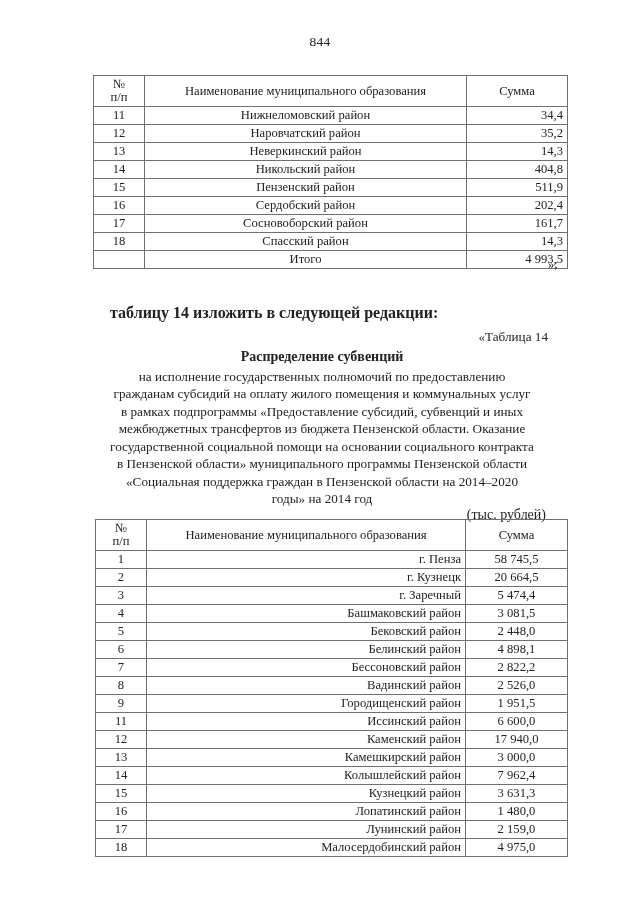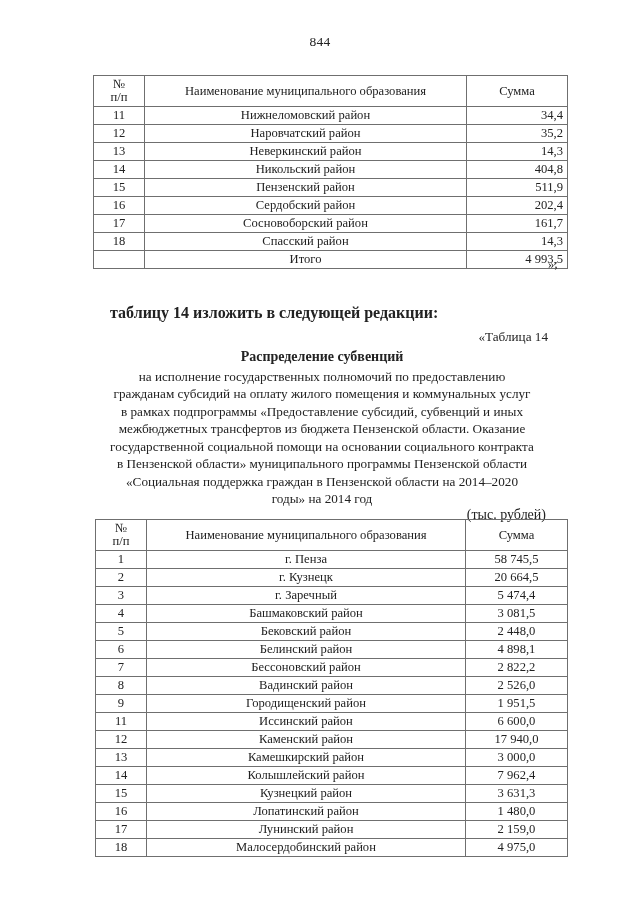--- a/index.html
+++ b/index.html
@@ -120,21 +120,21 @@
     font-size: 14px;
   }
 
   
   #table2-wrap {
     position: absolute;
     left: 95px;
     top: 519px;
   }
   .col2-num  { width: 42px;  text-align: center; }
-  .col2-name { width: 310px; text-align: center; padding-left: 7px; }
+  .col2-name { width: 310px; text-align: right; padding-left: 7px; }
   .col2-sum  { width: 93px;  text-align: center; }
 </style>
 </head>
 <body>
 
 <div class="page">
 
   <div class="page-number">844</div>
 
   <div id="table1-wrap">

